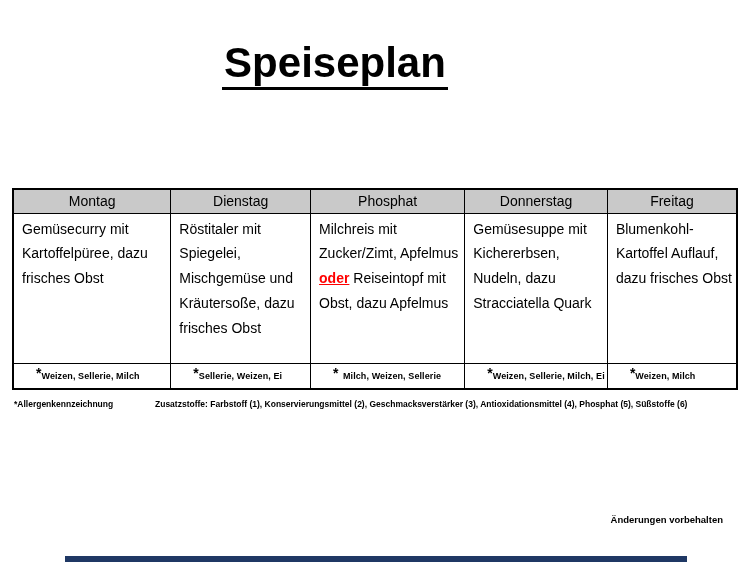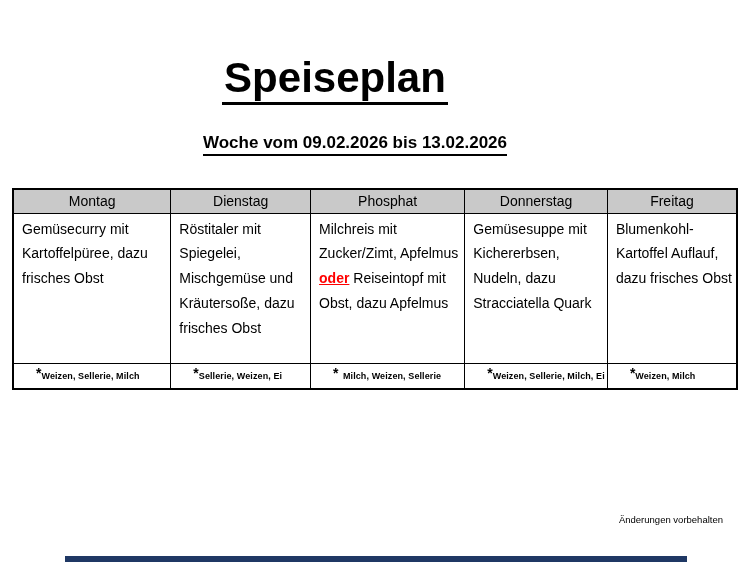--- a/index.html
+++ b/index.html
@@ -7,21 +7,21 @@
   .page {
     position: relative;
     width: 750px;
     height: 563px;
     background: #ffffff;
     overflow: hidden;
     font-family: "Liberation Sans", sans-serif;
     color: #000;
   }
   .title-wrap {
-    padding-top: 56px;
+    padding-top: 41px;
     text-align: center;
   }
   .title {
     display: inline-block;
     position: relative;
     left: -40px;
     font-size: 42px;
     font-weight: bold;
     line-height: 1.05;
     border-bottom: 3px solid #000;
@@ -111,43 +111,40 @@
   }
   .notes .n1 {
     display: inline-block;
     width: 141px;
   }
   .footer-note {
     position: absolute;
     top: 514px;
     right: 27px;
     font-size: 9.5px;
-    font-weight: normal;
+    font-weight: bold;
   }
   .footer-bar {
     position: absolute;
     left: 65px;
     top: 556px;
     width: 622px;
     height: 6px;
     background: var(--footer-bar, #1f3864);
   }
 </style>
 </head>
 <body>
 
 <div class="page">
 
   <div class="title-wrap">
     <h1 class="title">Speiseplan</h1>
   </div>
 
-  <div class="subtitle-wrap">
-    <h2 class="subtitle">Woche vom 09.02.2026 bis 13.02.2026</h2>
-  </div>
 
   <table class="menu">
     <colgroup>
       <col class="c1">
         <col class="c2">
         <col class="c3">
         <col class="c4">
         <col class="c5">
     </colgroup>
     <thead>
@@ -190,18 +187,21 @@
         <td>
           <span class="star">*</span><span class="alg">Weizen, Sellerie, Milch, Ei</span>
         </td>
         <td>
           <span class="star">*</span><span class="alg">Weizen, Milch</span>
         </td>
       </tr>
     </tbody>
   </table>
 
+  <div class="notes">
+    <span class="n1">*Allergenkennzeichnung</span><span class="n2">Zusatzstoffe: Farbstoff (1), Konservierungsmittel (2), Geschmacksverstärker (3), Antioxidationsmittel (4), Phosphat (5), Süßstoffe (6)</span>
+  </div>
 
   <div class="footer-note">Änderungen vorbehalten</div>
 
   <div class="footer-bar"></div>
 
 </div>
 
 </body></html>

